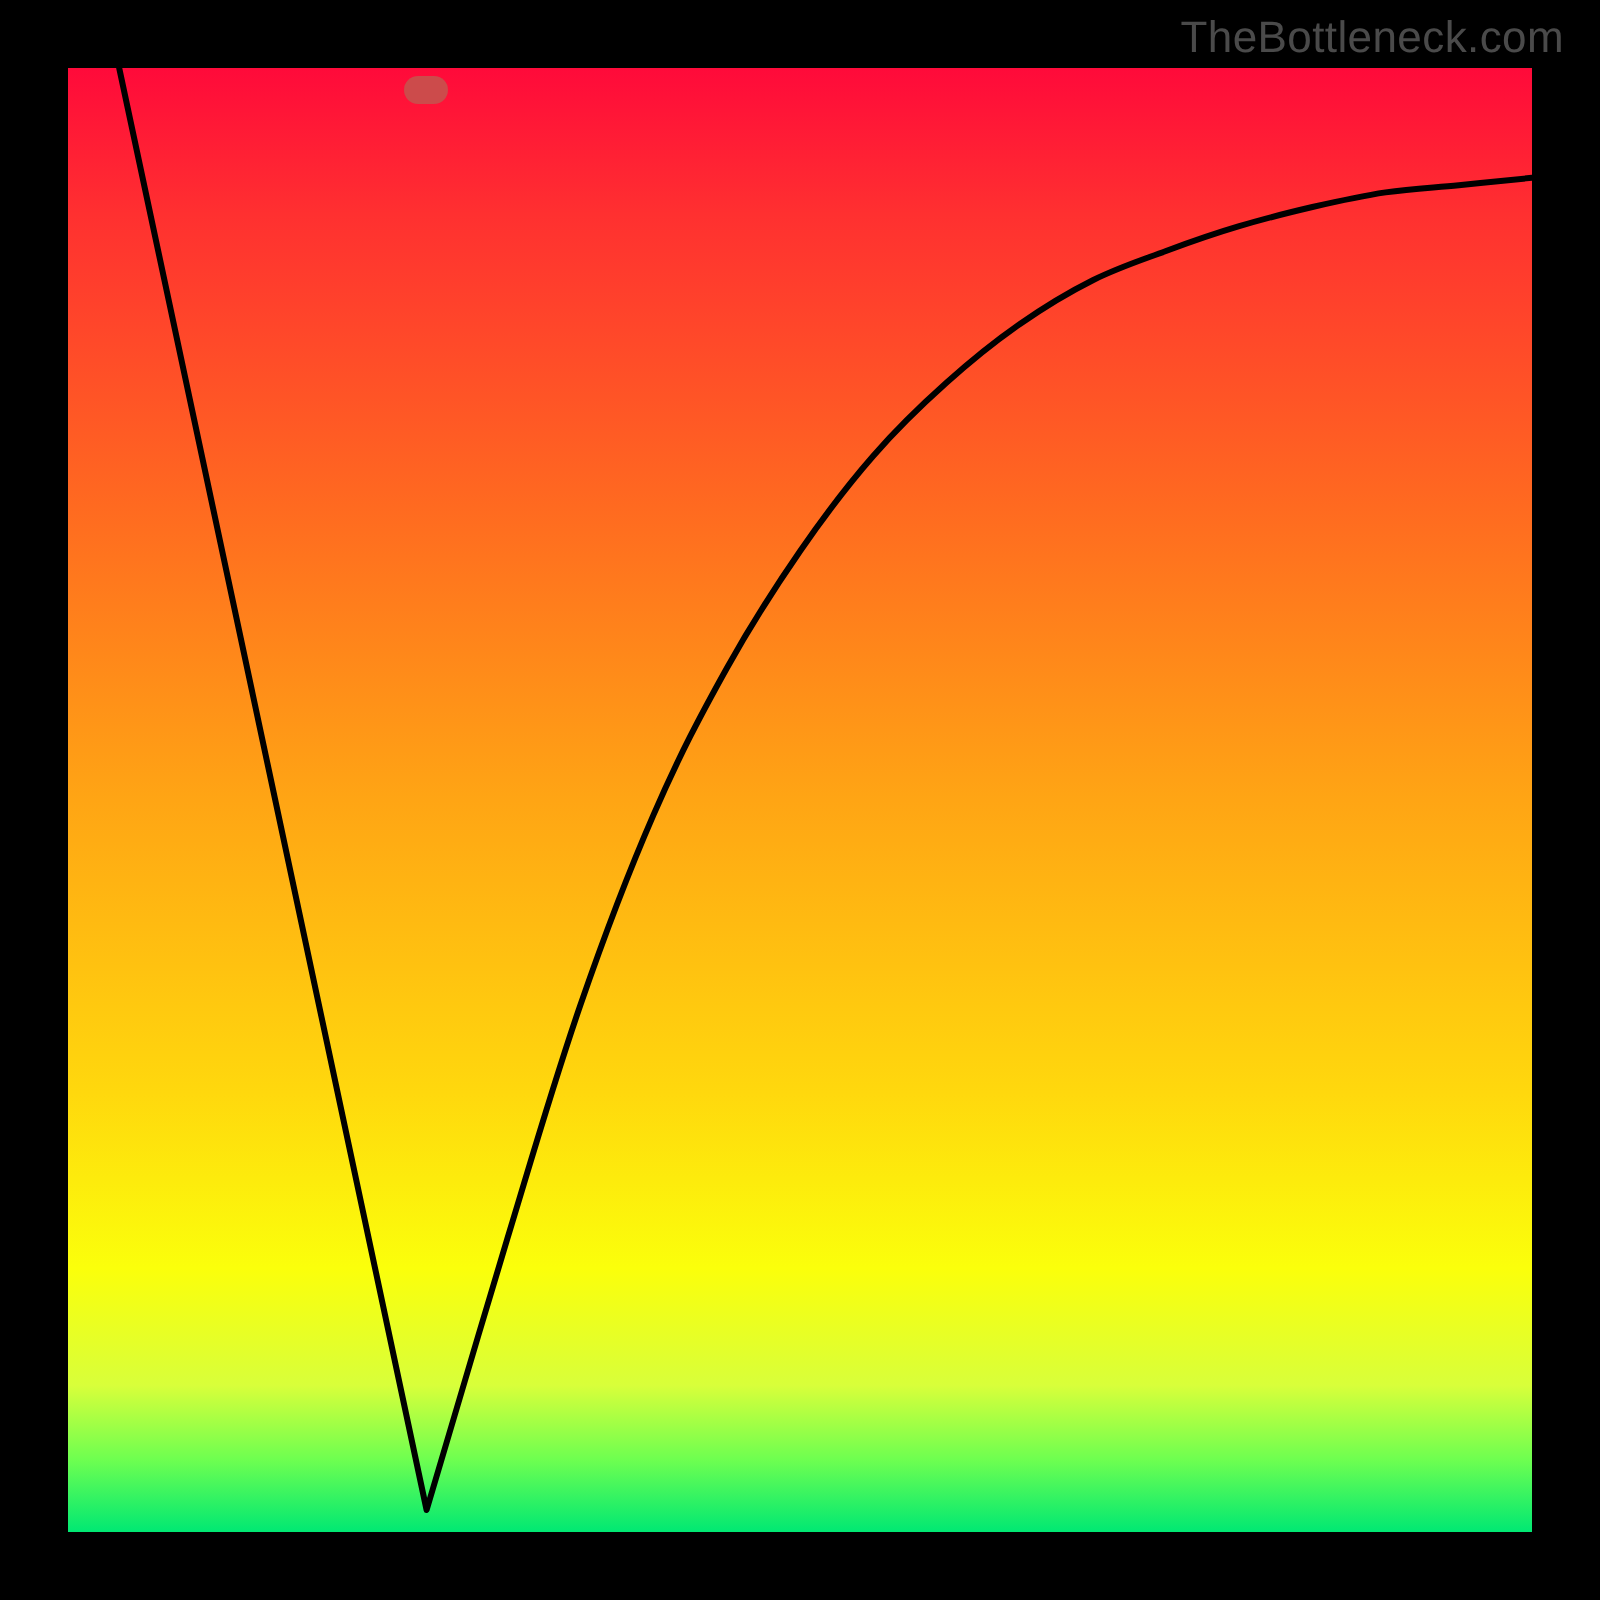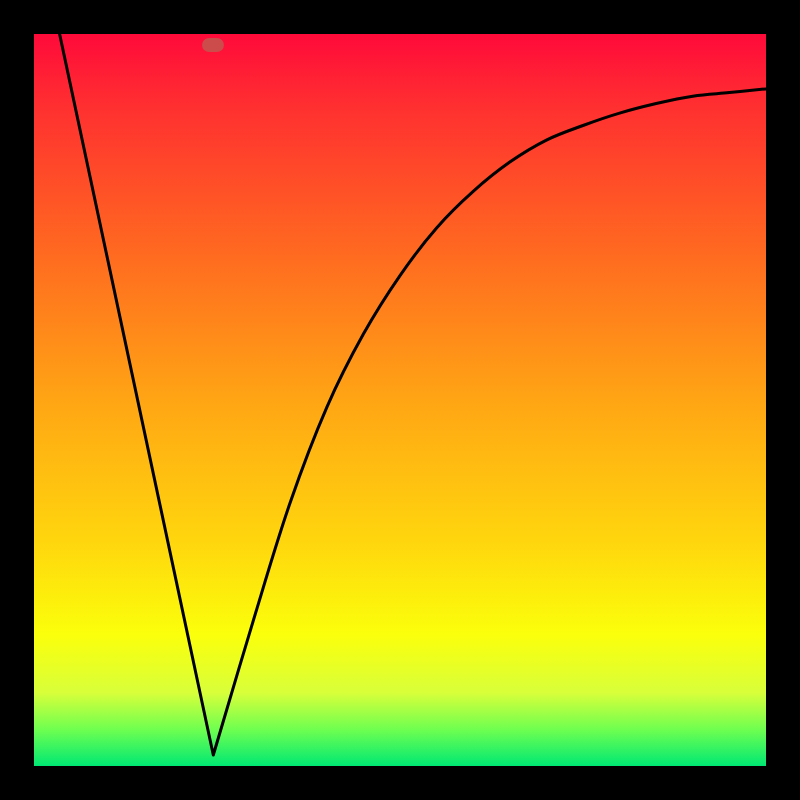--- a/index.html
+++ b/index.html
@@ -56,19 +56,20 @@
     width: 22px;
     height: 14px;
     background: #cc4b4b;
     border-radius: 7px;
   }
 </style>
 </head>
 <body>
 
 <div class="frame">
+  <div class="watermark">TheBottleneck.com</div>
   <div class="plot">
     <svg class="curve" width="732" height="732" viewBox="0 0 732 732">
       <path id="curve-path" fill="none" stroke="#000" stroke-width="3" stroke-linecap="round" stroke-linejoin="round" d="M 25.6 0.0 L 179.3 721.0 C 186.6 696.6 205.8 631.1 219.6 585.6 C 233.4 540.1 243.0 506.7 256.2 468.5 C 269.4 430.3 279.6 403.6 292.8 373.3 C 306.0 343.0 316.2 323.8 329.4 300.1 C 342.6 276.4 352.8 260.7 366.0 241.6 C 379.2 222.5 389.4 209.1 402.6 194.0 C 415.8 178.8 426.0 169.2 439.2 157.4 C 452.4 145.5 462.6 137.3 475.8 128.1 C 489.0 118.9 499.2 112.7 512.4 106.1 C 525.6 99.6 535.8 96.4 549.0 91.5 C 562.2 86.6 572.4 83.0 585.6 79.1 C 598.8 75.1 609.0 72.6 622.2 69.5 C 635.4 66.5 645.6 64.2 658.8 62.2 C 672.0 60.2 682.2 59.9 695.4 58.6 C 708.6 57.2 725.4 55.6 732.0 54.9"></path>
     </svg>
     <div class="marker" id="marker" style="left: 168.34px; top: 3.98px;"></div>
   </div>
 </div>
 
 </body></html>

